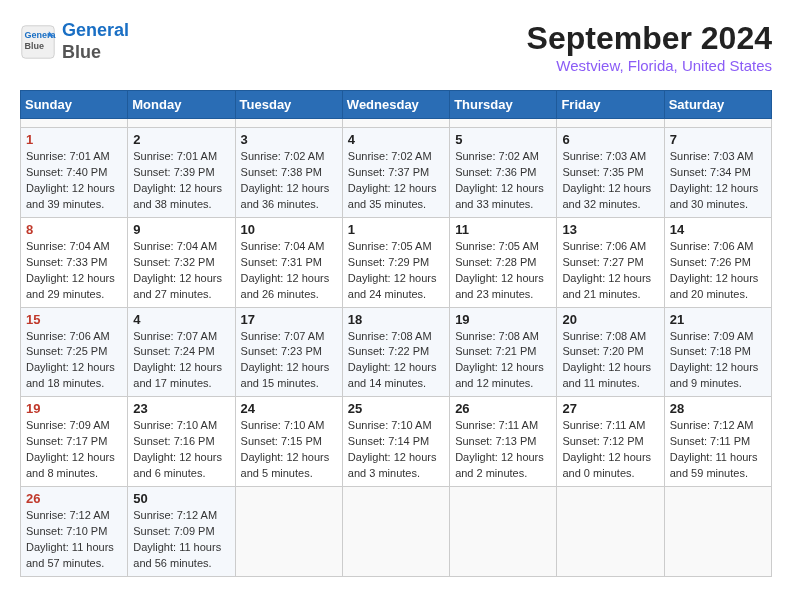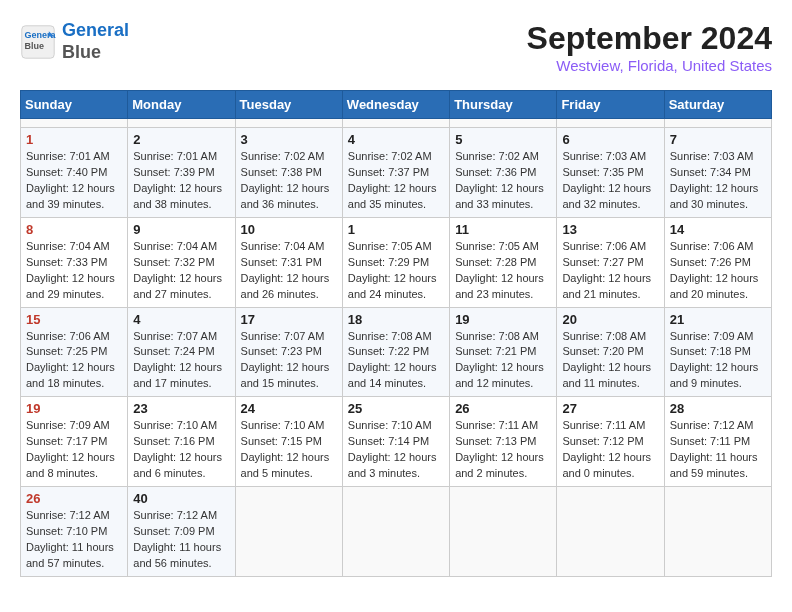--- a/index.html
+++ b/index.html
@@ -346,21 +346,21 @@
       </tr>
       <tr>
         <td>
           <span class="day-num">26</span>
           <div class="day-info" style="white-space: pre-line;">Sunrise: 7:12 AM
 Sunset: 7:10 PM
 Daylight: 11 hours
 and 57 minutes.</div>
         </td>
         <td>
-          <span class="day-num">40</span>
+          <span class="day-num">50</span>
           <div class="day-info" style="white-space: pre-line;">Sunrise: 7:12 AM
 Sunset: 7:09 PM
 Daylight: 11 hours
 and 56 minutes.</div>
         </td>
         <td class="empty-cell"></td>
         <td class="empty-cell"></td>
         <td class="empty-cell"></td>
         <td class="empty-cell"></td>
         <td class="empty-cell"></td>

